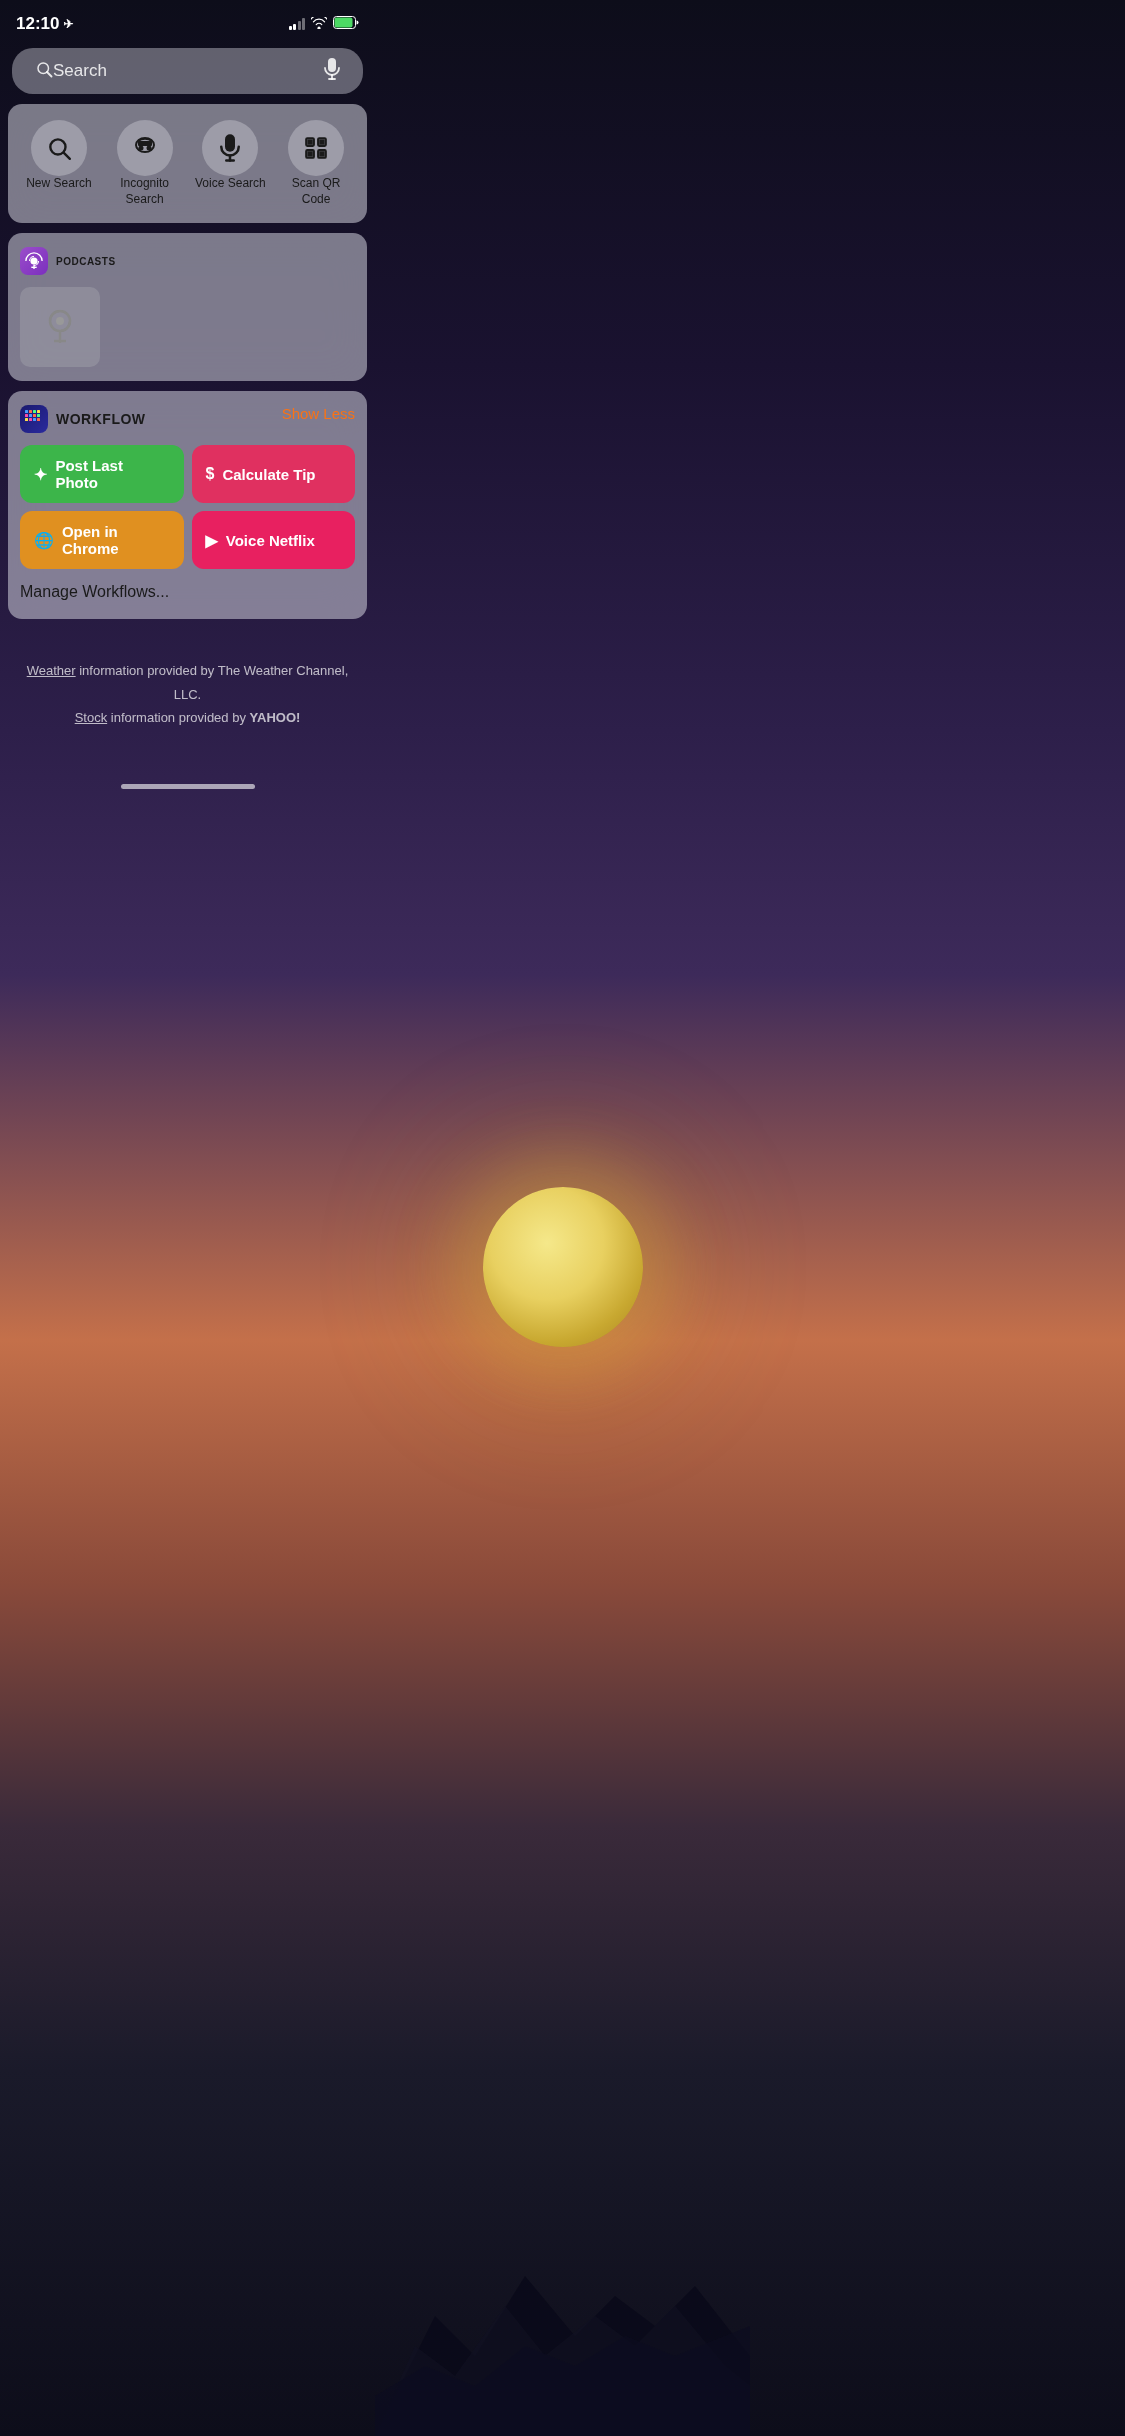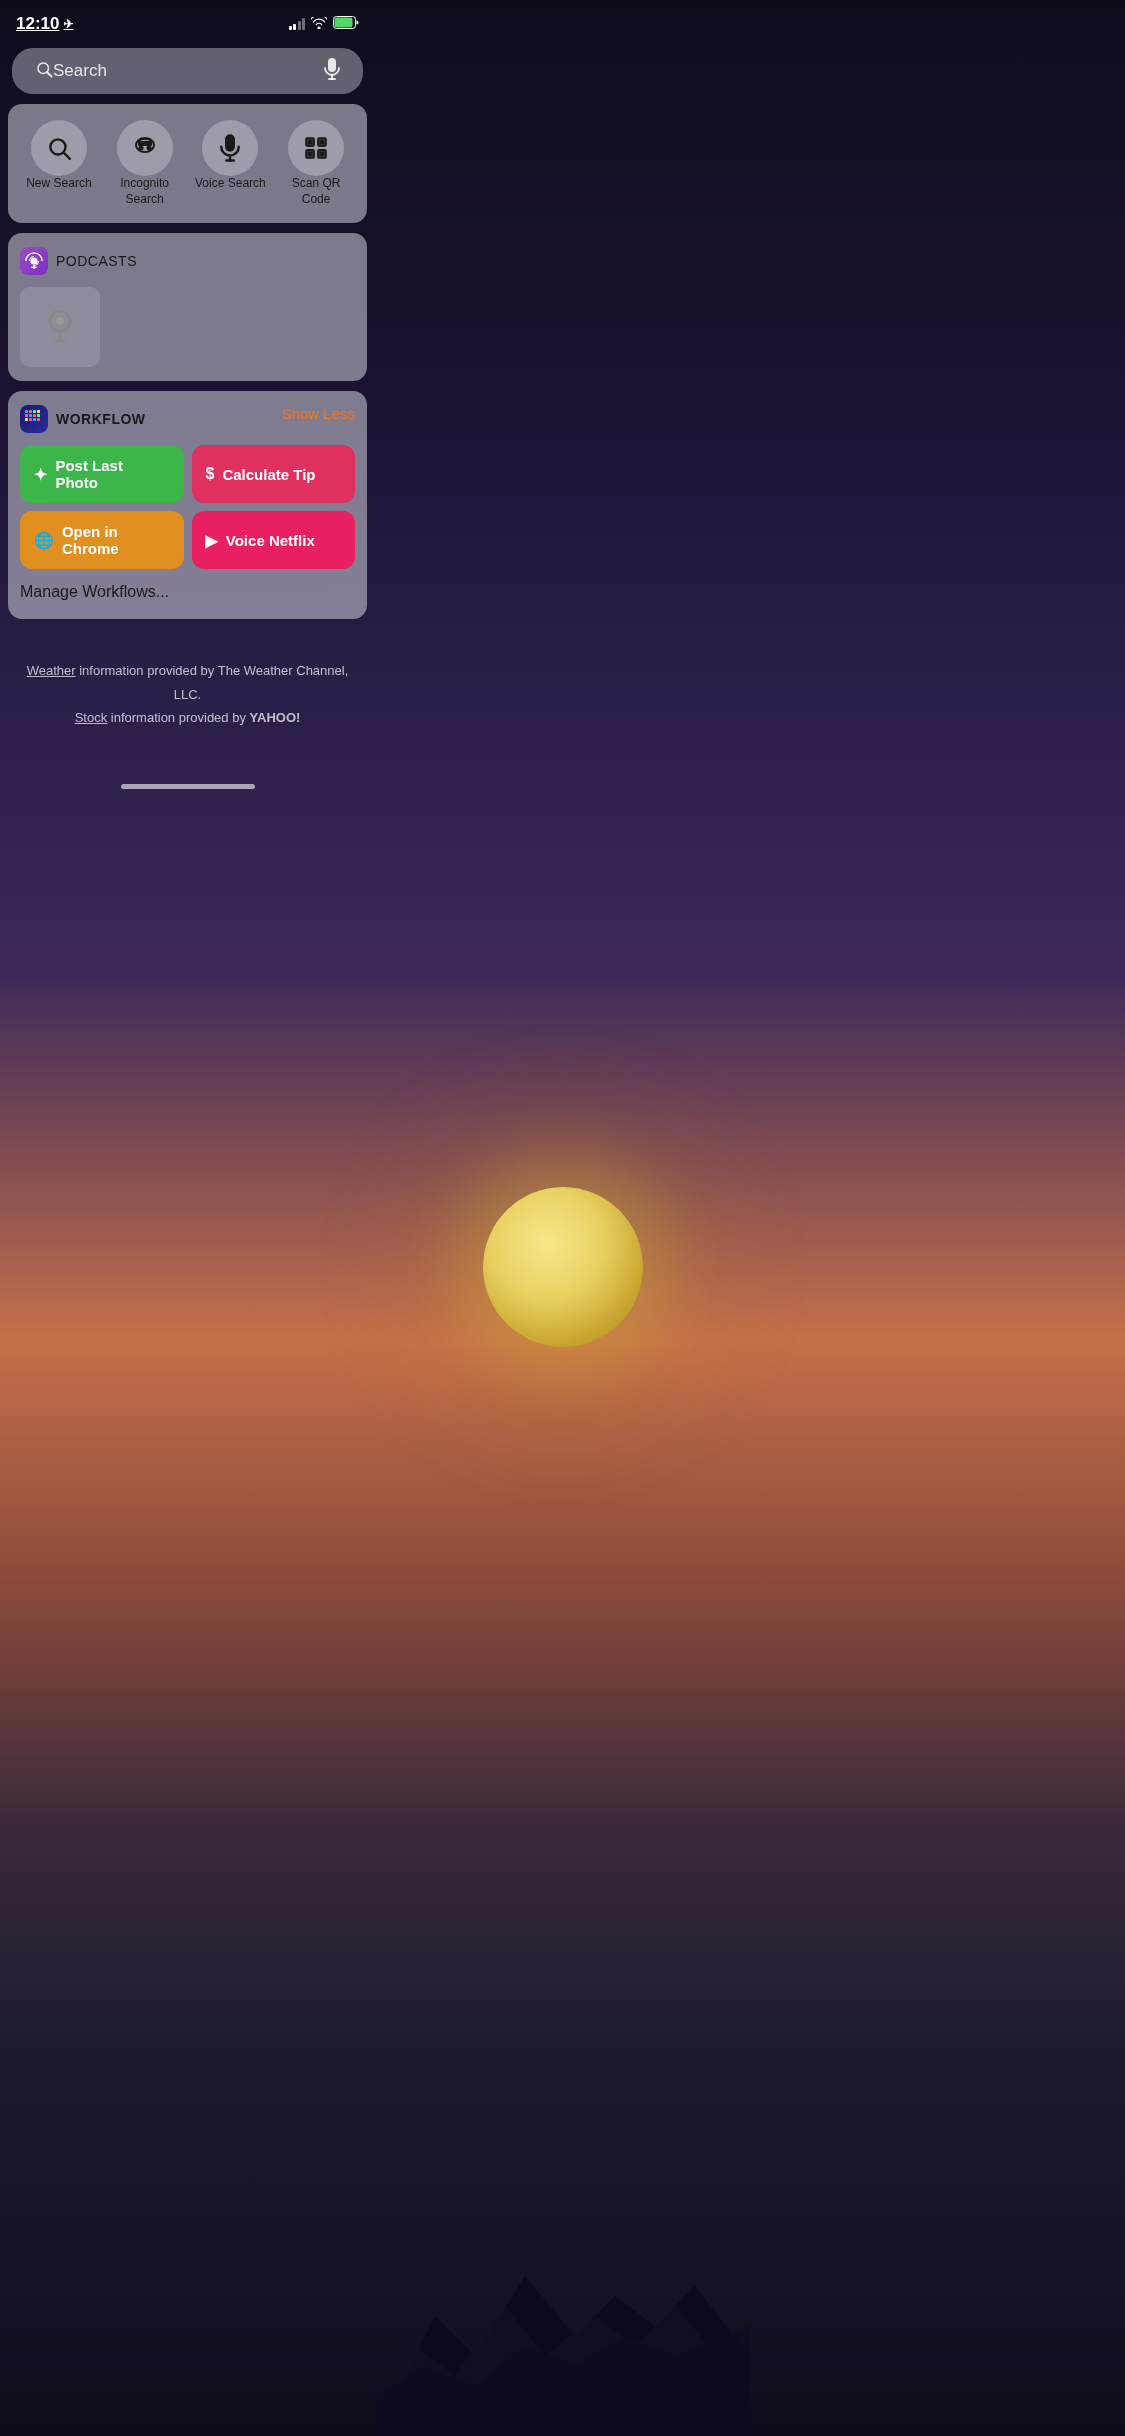--- a/index.html
+++ b/index.html
@@ -73,21 +73,20 @@
       color: white;
     }
 
     .status-time {
       font-size: 17px;
       font-weight: 600;
       color: white;
       display: flex;
       align-items: center;
       gap: 4px;
-      text-decoration: underline;
     }
 
     .status-icons {
       display: flex;
       align-items: center;
       gap: 6px;
       color: white;
     }
 
     .signal-bars {
@@ -190,22 +189,22 @@
       height: 28px;
       border-radius: 8px;
       background: linear-gradient(135deg, #9b4dca, #7b2fbe);
       display: flex;
       align-items: center;
       justify-content: center;
       font-size: 14px;
     }
 
     .card-header-title {
-      font-size: 14px;
-      font-weight: 400;
+      font-size: 10px;
+      font-weight: 700;
       color: #1a1a1a;
       letter-spacing: 0.5px;
     }
 
     .podcast-thumbnail {
       width: 80px;
       height: 80px;
       border-radius: 10px;
       background: rgba(160,160,170,0.5);
       display: flex;

